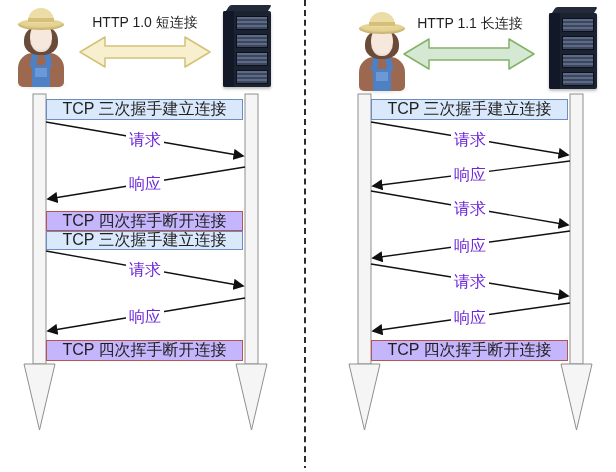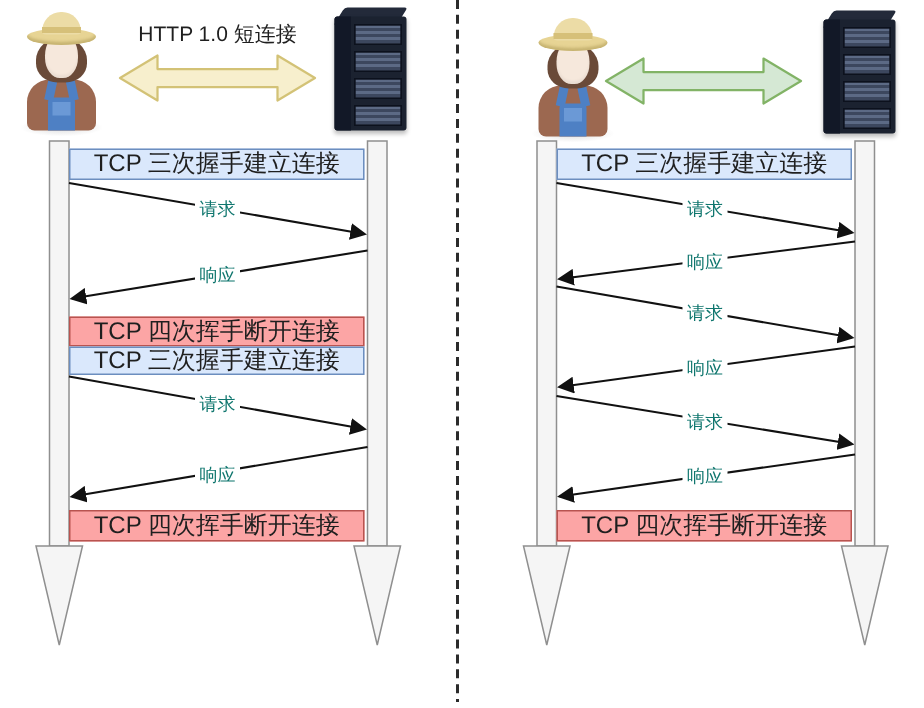--- a/index.html
+++ b/index.html
@@ -11,25 +11,25 @@
   .divider{position:absolute;left:304px;top:0;height:472px;width:0;border-left:2px dashed #2b2b2b;}
 
   
   .title{position:absolute;transform:translateX(-50%);font-size:14px;color:#1f1f1f;white-space:nowrap;}
   .harrow{position:absolute;}
 
   
   .box{position:absolute;width:197px;box-sizing:border-box;text-align:center;
        font-size:16px;color:#1f1f1f;display:flex;align-items:center;justify-content:center;white-space:nowrap;}
   .box.blue{background:#dae8fc;border:1px solid #6c8ebf;}
-  .box.red{background:#fca5a5;border:1px solid #b85450;}
+  .box.red{background:#c4b5fd;border:1px solid #b85450;}
 
   
   .msg{position:absolute;transform:translate(-50%,-50%);background:#ffffff;padding:0 3px;
-       font-size:12px;color:#0f766e;white-space:nowrap;}
+       font-size:16px;color:#6d28d9;white-space:nowrap;}
 
   
   .farmer{position:absolute;width:60px;height:86px;}
   .farmer div{position:absolute;}
   .f-shadow{left:2px;bottom:0;width:56px;height:12px;background:radial-gradient(ellipse at center,rgba(60,60,60,.18),rgba(0,0,0,0) 70%);border-radius:50%;}
   .f-torso{left:7px;bottom:4px;width:46px;height:34px;background:#9c6850;border-radius:15px 15px 5px 5px;}
   .f-strap-l{left:20px;bottom:24px;width:6px;height:15px;background:#4e80c4;transform:rotate(12deg);}
   .f-strap-r{left:34px;bottom:24px;width:6px;height:15px;background:#4e80c4;transform:rotate(-12deg);}
   .f-overalls{left:21px;bottom:4px;width:18px;height:22px;background:#4e80c4;border-radius:3px 3px 0 0;}
   .f-bib{left:24px;bottom:14px;width:12px;height:9px;background:#6b99d6;}
@@ -108,20 +108,21 @@
   <div class="server" style="left:221px;top:4px;">
     <div class="s-top"></div>
     <div class="s-body"></div>
     <div class="s-side"></div>
     <div class="s-bay s-bay1"></div>
     <div class="s-bay s-bay2"></div>
     <div class="s-bay s-bay3"></div>
     <div class="s-bay s-bay4"></div>
   </div>
 
+  <div class="title" style="left:470px;top:15px;">HTTP 1.1 长连接</div>
 
   <div class="farmer" style="left:352px;top:9px;">
     <div class="f-shadow"></div>
     <div class="f-torso"></div>
     <div class="f-strap-l"></div>
     <div class="f-strap-r"></div>
     <div class="f-overalls"></div>
     <div class="f-bib"></div>
     <div class="f-hair"></div>
     <div class="f-face"></div>

